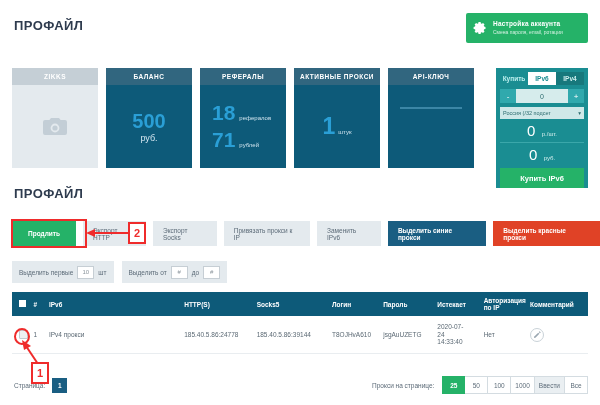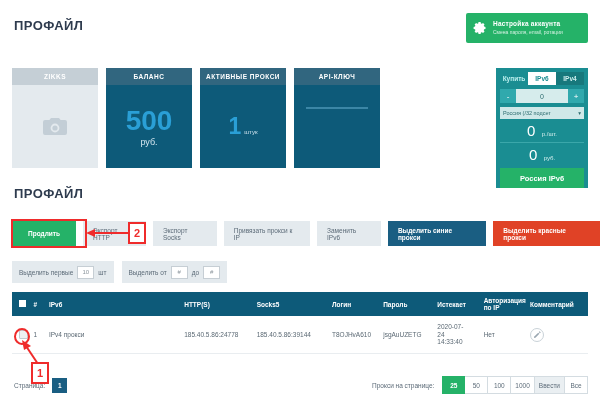--- a/index.html
+++ b/index.html
@@ -36,21 +36,21 @@
     display: flex; align-items: center; justify-content: center;
   }
   .card-bd { flex: 1; background: #0d5a79; display: flex; flex-direction: column;
              align-items: center; justify-content: center; }
   .card.avatar .card-hd { background: #c5cfd6; color: #ffffff; }
   .card.avatar .card-bd { background: #e4eaee; }
   .cam { width: 26px; height: 20px; position: relative; }
   .big { font-size: 23px; font-weight: bold; color: #2a9fd6; line-height: 1; }
   .unit { font-size: 8px; color: #cfe3ee; margin-left: 3px; }
   .row-val { display: flex; align-items: baseline; }
-  .bal-num { font-size: 28px; font-weight: bold; color: #2a9fd6; line-height: 1; }
+  .bal-num { font-size: 20px; font-weight: bold; color: #2a9fd6; line-height: 1; }
   .bal-unit { font-size: 9px; color: #d4e6f0; margin-top: 2px; }
   .ref-line { display: flex; align-items: baseline; width: 100%; padding-left: 12px; margin: 2px 0; }
   .ref-num { font-size: 21px; font-weight: bold; color: #2a9fd6; line-height: 1.05; }
   .ref-lbl { font-size: 6px; color: #cfe3ee; margin-left: 4px; }
   .api-line { width: 62px; height: 2px; background: #3b86a6; }
 
   
   .buy {
     position: absolute; right: 12px; top: 68px; width: 92px; height: 120px;
     background: #1a8d92; padding: 4px;
@@ -181,20 +181,33 @@
     </div>
 
     <div class="card">
       <div class="card-hd">БАЛАНС</div>
       <div class="card-bd">
         <div class="bal-num">500</div>
         <div class="bal-unit">руб.</div>
       </div>
     </div>
 
+    <div class="card">
+      <div class="card-hd">РЕФЕРАЛЫ</div>
+      <div class="card-bd" style="align-items:flex-start">
+        <div class="ref-line">
+          <span class="ref-num">18</span>
+          <span class="ref-lbl">рефералов</span>
+        </div>
+        <div class="ref-line">
+          <span class="ref-num">71</span>
+          <span class="ref-lbl">рублей</span>
+        </div>
+      </div>
+    </div>
 
     <div class="card">
       <div class="card-hd">АКТИВНЫЕ ПРОКСИ</div>
       <div class="card-bd">
         <div class="row-val">
           <span class="big">1</span>
           <span class="unit" style="font-size:6px">штук</span>
         </div>
       </div>
     </div>
@@ -225,21 +238,21 @@
     </div>
     <div class="price">
       <span class="p-num">0</span>
       <span class="p-unit">р./шт.</span>
     </div>
     <div class="divider"></div>
     <div class="price">
       <span class="p-num">0</span>
       <span class="p-unit">руб.</span>
     </div>
-    <div class="buy-btn">Россия IPv6</div>
+    <div class="buy-btn">Купить IPv6</div>
   </div>
 
   <div class="sec-title">ПРОФАЙЛ</div>
 
   <div class="btn-row">
     <div class="gbtn green">Продлить</div>
     <div class="gbtn">Экспорт HTTP</div>
     <div class="gbtn">Экспорт Socks</div>
     <div class="gbtn">Привязать прокси к IP</div>
     <div class="gbtn">Заменить IPv6</div>

